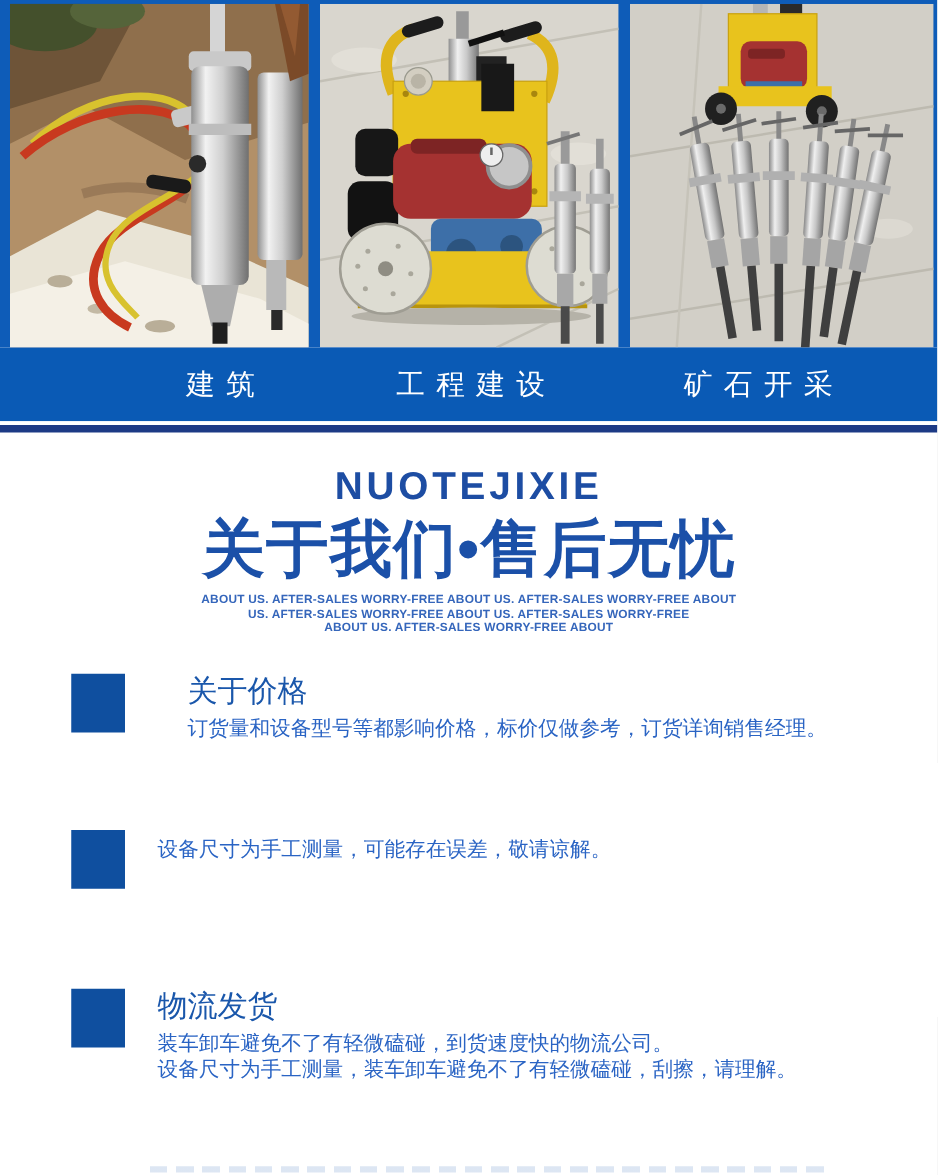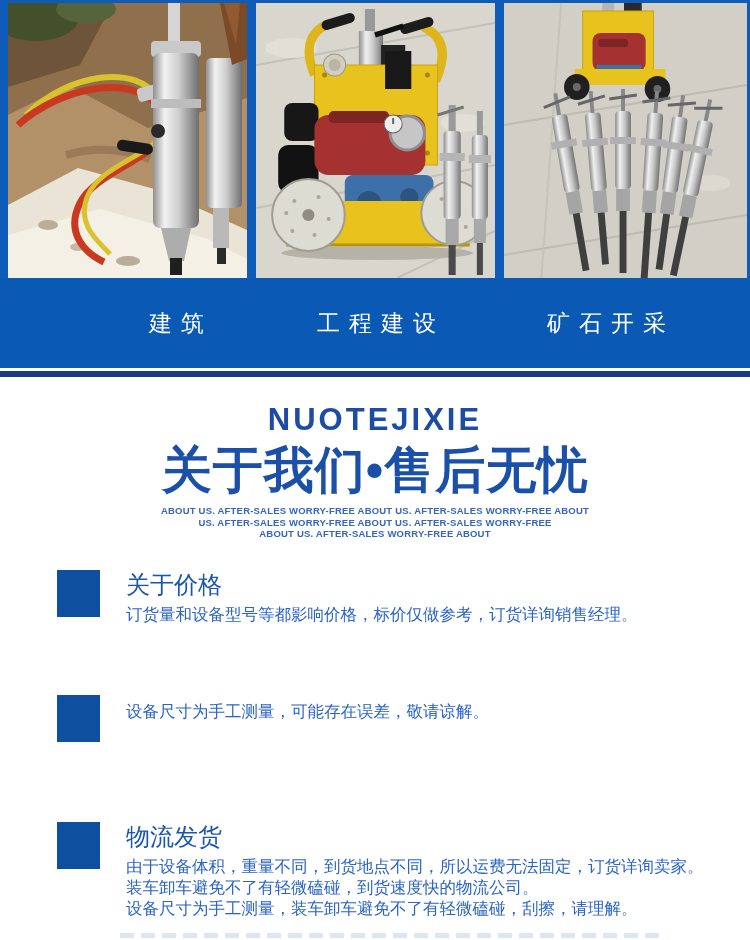--- a/index.html
+++ b/index.html
@@ -11,21 +11,21 @@
   
   .photo-strip{
     box-sizing:border-box;height:278px;background:#0e5cb8;
     display:flex;gap:9px;padding:3px 3px 0 8px;
   }
   .photo{height:275px;overflow:hidden;flex:none;}
   .photo svg{display:block;width:100%;height:100%;}
   .photo-1{width:239px;} .photo-2{width:239px;} .photo-3{width:243px;}
   
   .banner{
-    height:90px;background:#0a5ab5;display:grid;
+    height:59px;background:#0a5ab5;display:grid;
     grid-template-columns:1fr 1fr 1fr;align-items:center;
   }
   .banner .cat{
     justify-self:center;color:#ffffff;font-size:23px;
     letter-spacing:9px;white-space:nowrap;
   }
   .banner .cat:nth-of-type(1){transform:translateX(56px);}
   .banner .cat:nth-of-type(2){transform:translateX(6px);}
   .banner .cat:nth-of-type(3){transform:translateX(-24px);margin-left:20px;}
   
@@ -39,21 +39,21 @@
   .title{
     text-align:center;font-size:50px;font-weight:bold;color:#1b50a8;
     line-height:62px;letter-spacing:1px;
   }
   .subtitle{
     margin-top:4px;text-align:center;font-size:9.5px;font-weight:bold;
     color:#3566bb;line-height:11.5px;letter-spacing:0.2px;
   }
   
   .section{display:flex;margin-left:57px;margin-right:24px;}
-  .section-price{margin-top:30px;}
+  .section-price{margin-top:30px;gap:24px;}
   .section-size{margin-top:70px;}
   .section-shipping{margin-top:80px;}
   .bullet{width:43px;height:47px;background:#0f4f9f;flex:none;}
   .section-body{margin-left:26px;padding-top:1px;min-width:0;}
   .section-heading{font-size:24px;color:#1a57ab;line-height:28px;}
   .section-text{margin-top:5px;font-size:16.5px;color:#2a64c4;line-height:21px;}
   .clipped-next-line{
     position:absolute;left:120px;top:933px;width:540px;height:5px;opacity:0.35;
     background:repeating-linear-gradient(90deg,#9db8dd 0 14px,transparent 14px 21px);
   }
@@ -292,21 +292,20 @@
         <div>设备尺寸为手工测量，可能存在误差，敬请谅解。</div>
       </div>
     </div>
   </div>
 
   <div class="section section-shipping">
     <div class="bullet"></div>
     <div class="section-body">
       <div class="section-heading">物流发货</div>
       <div class="section-text">
-        <div>由于设备体积，重量不同，到货地点不同，所以运费无法固定，订货详询卖家。</div>
         <div>装车卸车避免不了有轻微磕碰，到货速度快的物流公司。</div>
         <div>设备尺寸为手工测量，装车卸车避免不了有轻微磕碰，刮擦，请理解。</div>
       </div>
     </div>
   </div>
 
   <div class="clipped-next-line"></div>
 
 </div>
 

